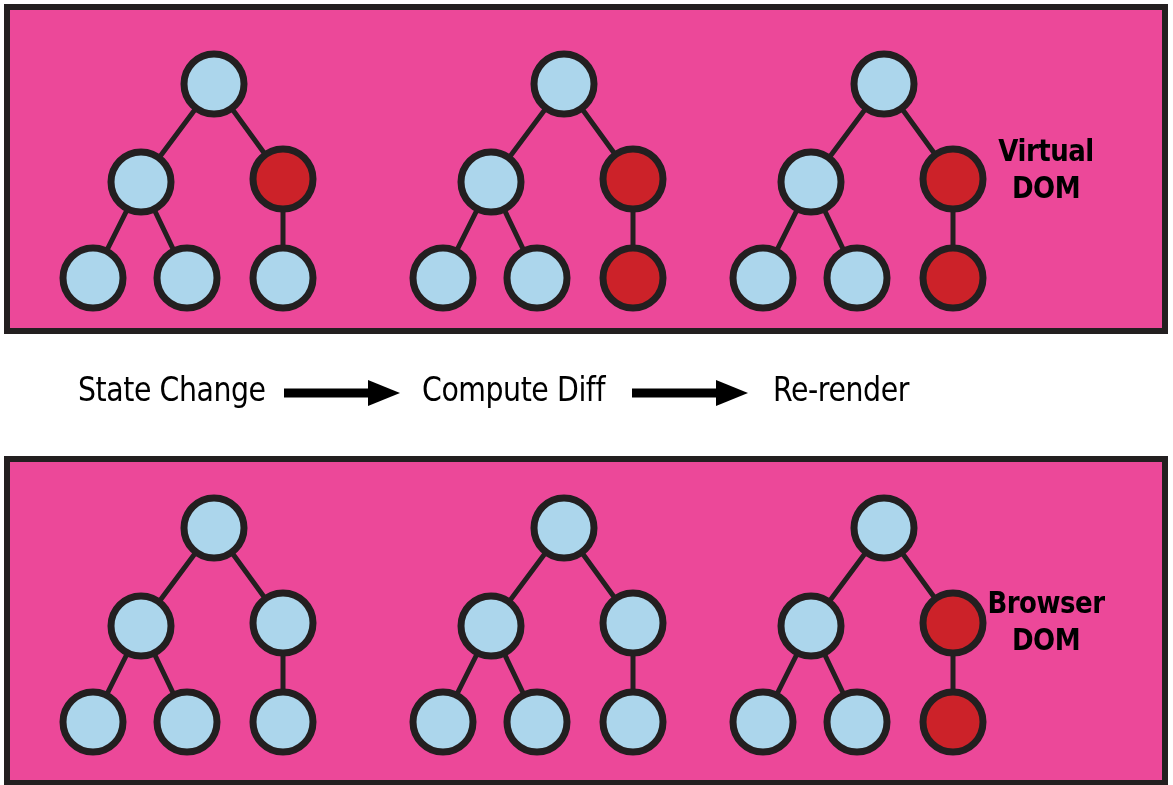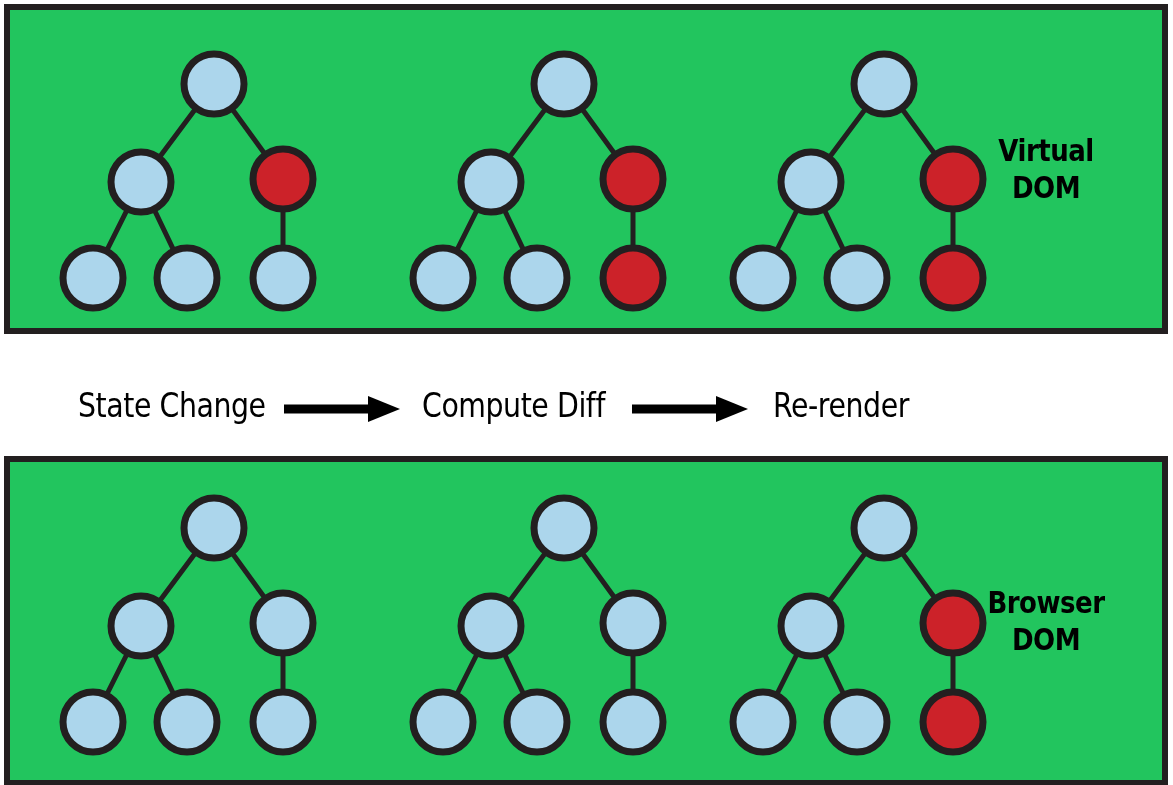--- a/index.html
+++ b/index.html
@@ -13,21 +13,21 @@
   }
   #stage{
     position:absolute;left:0;top:0;width:1173px;height:785px;
   }
 
   
   .panel{
     position:absolute;
     box-sizing:border-box;
     border:6px solid #231F20;
-    background:#22c55e;
+    background:#ec4899;
   }
   #panel-virtual{ left:4px; top:4px;  width:1164px; height:330px; }
   #panel-browser{ left:4px; top:456px;width:1164px; height:330px; }
 
   
   .panel-label{
     position:absolute;
     right:26px;
     top:50%;
     transform:translateY(-50%);
@@ -44,21 +44,21 @@
   .panel-label .l1,.panel-label .l2{display:block;}
   
   .panel-label{ transform:translateY(-50%) scaleX(0.84); }
 
   
   .tree-svg{ position:absolute; }
 
   
   #flow-row{
     position:absolute;
-    left:0; top:368px;
+    left:0; top:352px;
     width:1010px; height:72px;
     display:flex;
     align-items:center;
     justify-content:flex-start;
     padding-left:17px;
   }
   .flow-text{
     font-family:"DejaVu Sans", sans-serif;
     font-size:33px;
     color:#000000;

